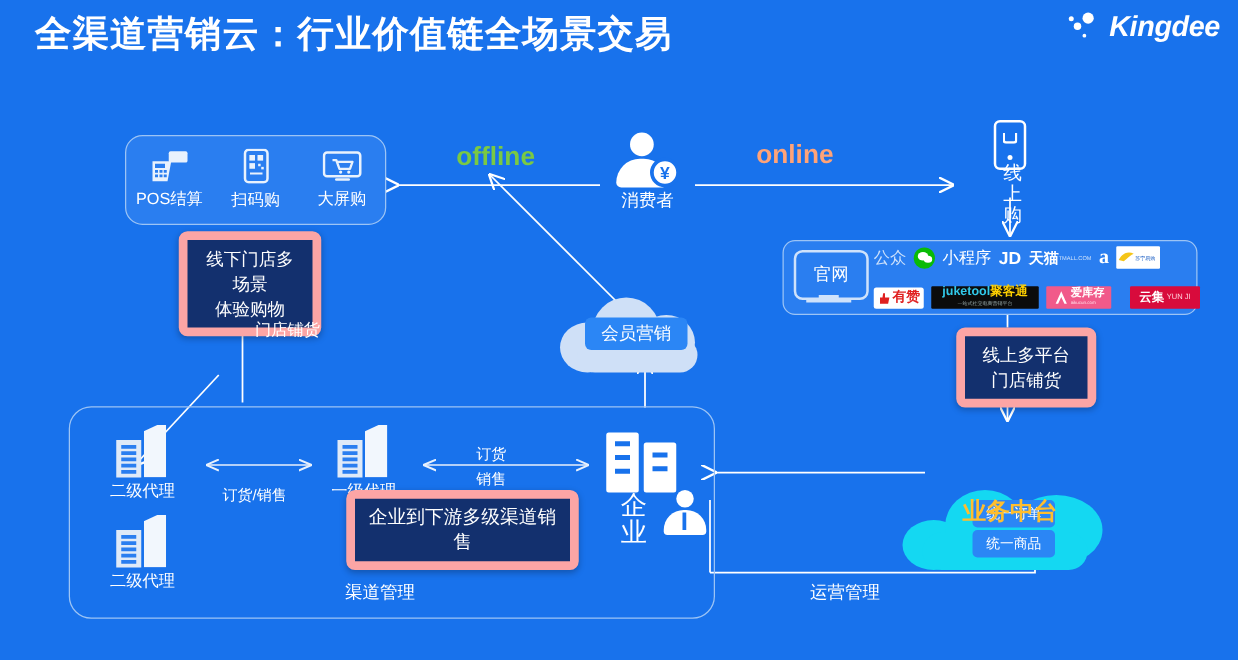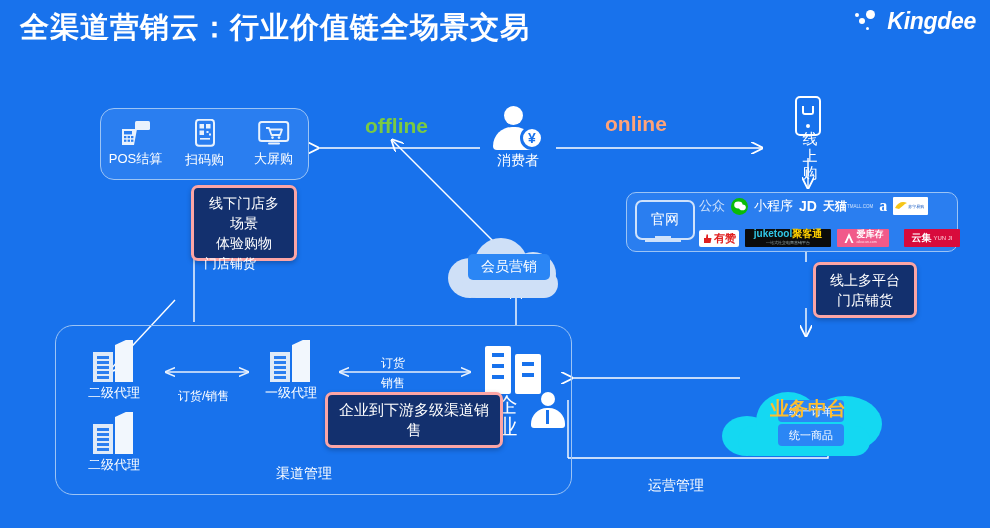--- a/index.html
+++ b/index.html
@@ -8,40 +8,40 @@
     background:#1872ec;
     font-family:"Liberation Sans","DejaVu Sans",sans-serif;
     color:#ffffff;
     position:relative;
   }
   #stage{position:absolute;inset:0;}
   .abs{position:absolute;}
 
   
   #title{
-    left:20px;top:8px;
+    left:28px;top:8px;
     font-size:29px;font-weight:bold;letter-spacing:1px;
     color:#ffffff;white-space:nowrap;
   }
   #logo{right:14px;top:8px;display:flex;align-items:center;gap:6px;}
   #logo .dots{position:relative;width:26px;height:26px;}
   #logo .dots i{position:absolute;background:#fff;border-radius:50%;display:block;}
   #logo .dots i:nth-child(1){width:9px;height:9px;left:11px;top:1px;}
   #logo .dots i:nth-child(2){width:6px;height:6px;left:4px;top:9px;}
   #logo .dots i:nth-child(3){width:4px;height:4px;left:0px;top:4px;}
   #logo .dots i:nth-child(4){width:3px;height:3px;left:11px;top:18px;}
   #logo .word{font-size:23px;font-weight:bold;font-style:italic;color:#fff;letter-spacing:-.3px;}
 
   
   .lbl{font-size:13px;color:#ffffff;white-space:nowrap;}
   .lbl.sm{font-size:12px;}
   .tip{
-    background:#13306e;border:3px solid #fca5a5;border-radius:7px;
+    background:#13306e;border:7px solid #fca5a5;border-radius:7px;
     color:#ffffff;font-size:14px;line-height:20px;text-align:center;
-    padding:5px 10px;white-space:pre-line;box-shadow:0 2px 5px rgba(0,0,0,.25);margin-left:48px;
+    padding:5px 10px;white-space:pre-line;box-shadow:0 2px 5px rgba(0,0,0,.25);
   }
   .panel{border:1px solid #9cc4f5;border-radius:14px;}
   .panel-fill{background:#2a7ef0;}
 
   
   #posbox{left:100px;top:108px;width:207px;height:70px;display:flex;align-items:center;justify-content:space-around;}
   .posItem{display:flex;flex-direction:column;align-items:center;gap:4px;width:62px;}
   .posItem .cap{font-size:13px;color:#fff;white-space:nowrap;}
 
   
@@ -404,15 +404,15 @@
   <div class="abs cloud" id="bizcloud">
     <span class="b b1"></span>
       <span class="b b2"></span>
       <span class="b b3"></span>
       <span class="b b4"></span>
     <span class="biztag" id="biztag1">统一订单</span>
     <span class="biztag" id="biztag2">统一商品</span>
   </div>
   <div class="abs" id="bizlabel">业务中台</div>
 
-  <div class="abs lbl" style="left:648px;top:465px;font-size:14px;margin-top:12px;">运营管理</div>
+  <div class="abs lbl" style="left:648px;top:465px;font-size:14px;">运营管理</div>
 
 </div>
 
 </body></html>

